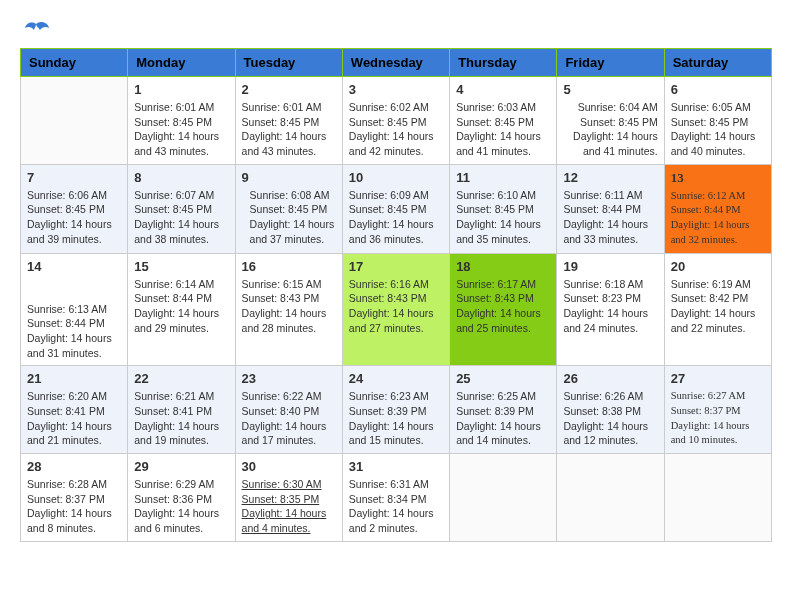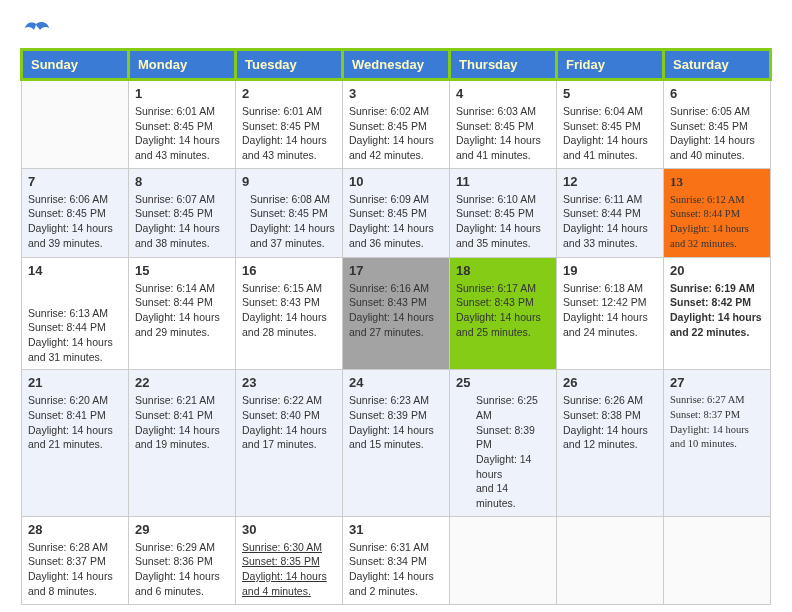--- a/index.html
+++ b/index.html
@@ -23,25 +23,25 @@
     .title-section {
       text-align: right;
     }
     .calendar {
       width: 100%;
       border-collapse: collapse;
       border: 1px solid #ccc;
     }
     .calendar th {
       background-color: #3a7bd5;
-      color: #fef9c3;
+      color: #000000;
       text-align: left;
       padding: 6px 8px;
       font-size: 13px;
-      border: 3px solid #84cc16;
+      border: 1px solid #84cc16;
     }
     .calendar td {
       border: 1px solid #ccc;
       vertical-align: top;
       padding: 5px 6px;
       width: calc(100% / 7);
       min-height: 80px;
       font-size: 11px;
       color: #333;
       background: #fff;
@@ -130,21 +130,21 @@
         </td>
         <td style="background-color: rgb(255, 255, 255);">
           <span class="day-number">4</span>
           <div class="day-info" style="white-space: pre-line;">Sunrise: 6:03 AM
 Sunset: 8:45 PM
 Daylight: 14 hours
 and 41 minutes.</div>
         </td>
         <td style="background-color: rgb(255, 255, 255);">
           <span class="day-number">5</span>
-          <div class="day-info" style="white-space: pre-line;">Sunrise: 6:04 AM
+          <div class="day-info" style="white-space: pre-line; text-align: right;">Sunrise: 6:04 AM
 Sunset: 8:45 PM
 Daylight: 14 hours
 and 41 minutes.</div>
         </td>
         <td style="background-color: rgb(255, 255, 255);">
           <span class="day-number">6</span>
           <div class="day-info" style="white-space: pre-line;">Sunrise: 6:05 AM
 Sunset: 8:45 PM
 Daylight: 14 hours
 and 40 minutes.</div>
@@ -216,44 +216,44 @@
 Daylight: 14 hours
 and 29 minutes.</div>
         </td>
         <td style="background-color: rgb(255, 255, 255);">
           <span class="day-number">16</span>
           <div class="day-info" style="white-space: pre-line;">Sunrise: 6:15 AM
 Sunset: 8:43 PM
 Daylight: 14 hours
 and 28 minutes.</div>
         </td>
-        <td style="background-color: #a3a3a3;">
+        <td style="background-color: #bef264;">
           <span class="day-number">17</span>
           <div class="day-info" style="white-space: pre-line;">Sunrise: 6:16 AM
 Sunset: 8:43 PM
 Daylight: 14 hours
 and 27 minutes.</div>
         </td>
         <td style="background-color: #84cc16;">
           <span class="day-number">18</span>
           <div class="day-info" style="white-space: pre-line;">Sunrise: 6:17 AM
 Sunset: 8:43 PM
 Daylight: 14 hours
 and 25 minutes.</div>
         </td>
         <td style="background-color: rgb(255, 255, 255);">
           <span class="day-number">19</span>
           <div class="day-info" style="white-space: pre-line;">Sunrise: 6:18 AM
-Sunset: 12:42 PM
+Sunset: 8:23 PM
 Daylight: 14 hours
 and 24 minutes.</div>
         </td>
         <td style="background-color: rgb(255, 255, 255);">
           <span class="day-number">20</span>
-          <div class="day-info" style="white-space: pre-line; font-weight: bold;">Sunrise: 6:19 AM
+          <div class="day-info" style="white-space: pre-line;">Sunrise: 6:19 AM
 Sunset: 8:42 PM
 Daylight: 14 hours
 and 22 minutes.</div>
         </td>
       </tr>
       <tr>
         <td style="background-color: rgb(238, 242, 250);">
           <span class="day-number">21</span>
           <div class="day-info" style="white-space: pre-line;">Sunrise: 6:20 AM
 Sunset: 8:41 PM
@@ -276,21 +276,21 @@
         </td>
         <td style="background-color: rgb(238, 242, 250);">
           <span class="day-number">24</span>
           <div class="day-info" style="white-space: pre-line;">Sunrise: 6:23 AM
 Sunset: 8:39 PM
 Daylight: 14 hours
 and 15 minutes.</div>
         </td>
         <td style="background-color: rgb(238, 242, 250);">
           <span class="day-number">25</span>
-          <div class="day-info" style="white-space: pre-line; margin-left: 20px;">Sunrise: 6:25 AM
+          <div class="day-info" style="white-space: pre-line;">Sunrise: 6:25 AM
 Sunset: 8:39 PM
 Daylight: 14 hours
 and 14 minutes.</div>
         </td>
         <td style="background-color: rgb(238, 242, 250);">
           <span class="day-number">26</span>
           <div class="day-info" style="white-space: pre-line;">Sunrise: 6:26 AM
 Sunset: 8:38 PM
 Daylight: 14 hours
 and 12 minutes.</div>

